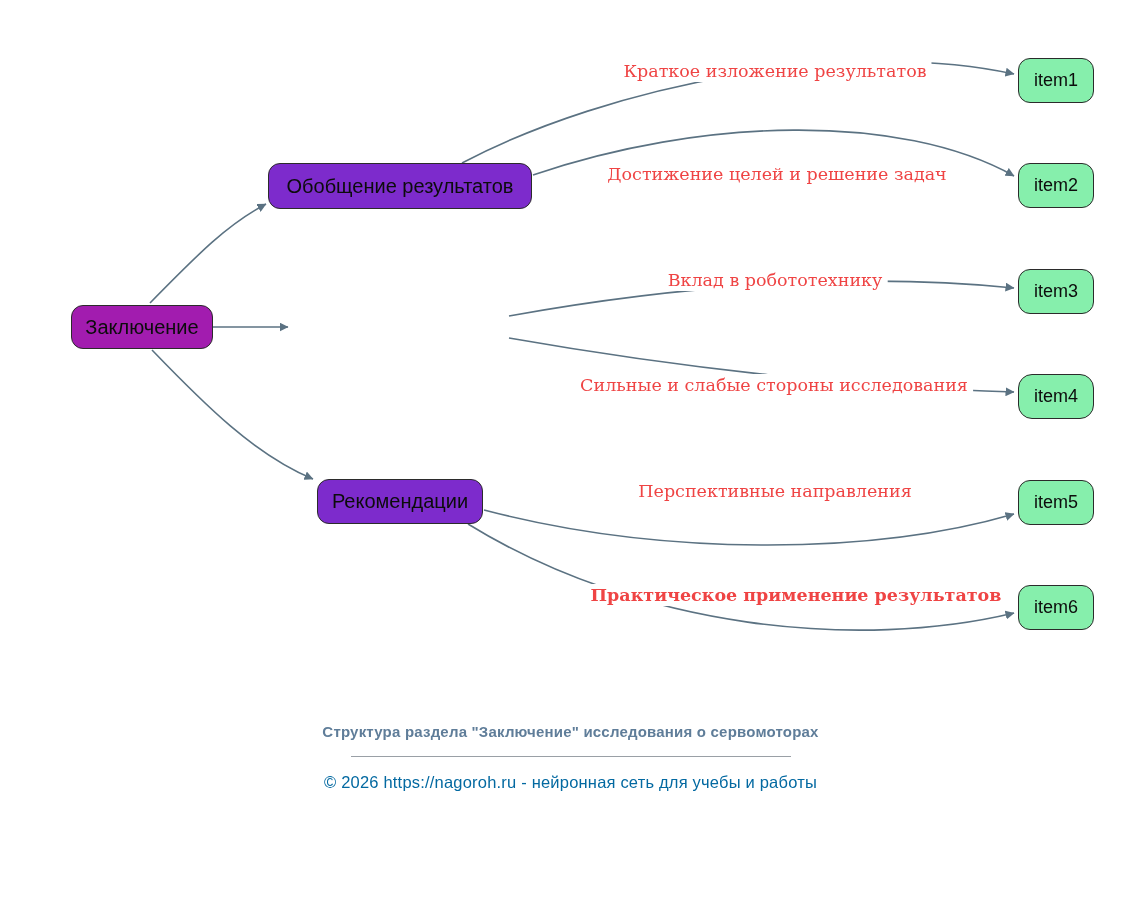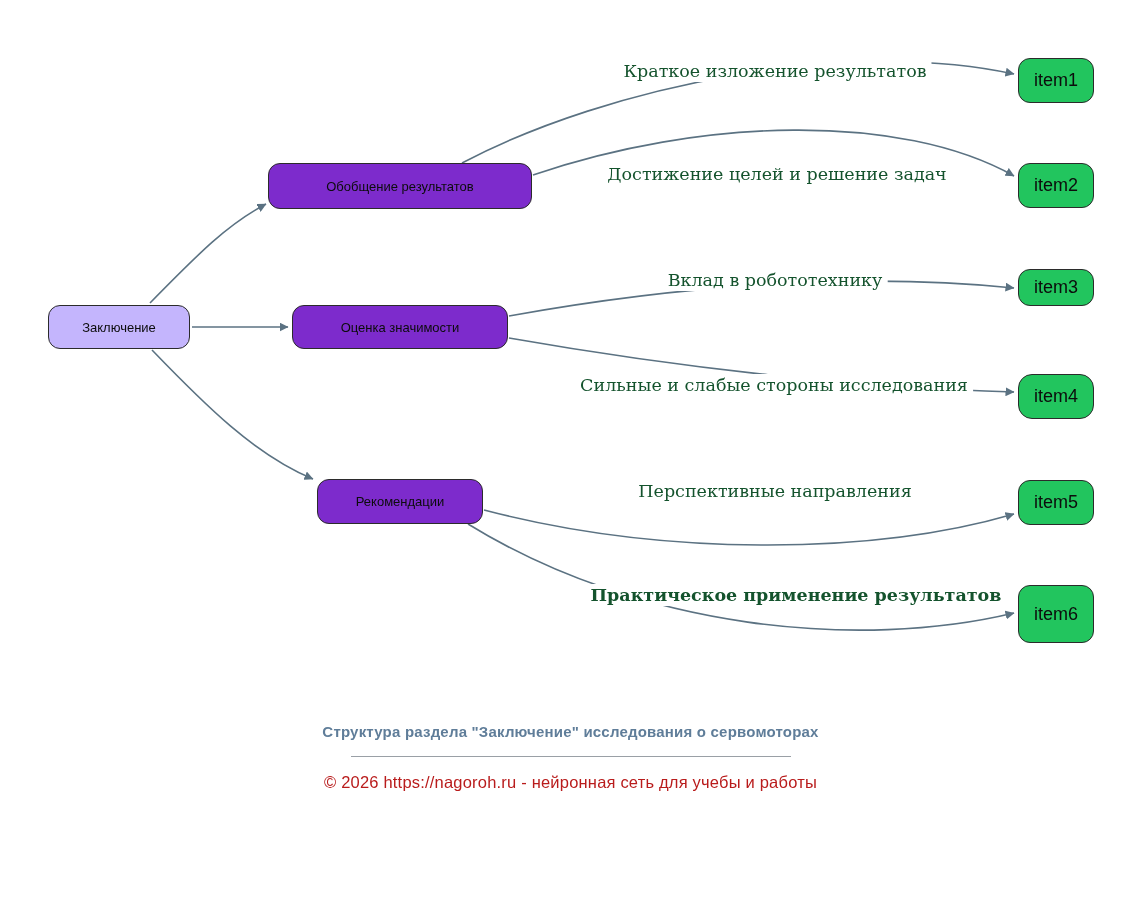--- a/index.html
+++ b/index.html
@@ -29,35 +29,35 @@
   }
   .node {
     position: absolute;
     display: flex;
     align-items: center;
     justify-content: center;
     box-sizing: border-box;
     border: 1.6px solid #2b2b2b;
     border-radius: 12px;
     color: #0c0c0c;
-    font-size: 13px;
+    font-size: 20px;
     white-space: nowrap;
     z-index: 2;
   }
-  .node.root   { background: #c4b5fd; }
+  .node.root   { background: #a21caf; margin-left: 23px; }
   .node.branch { background: #7d2bcc; }
-  .node.item   { background: #22c55e; font-size: 18px; }
+  .node.item   { background: #86efac; font-size: 18px; }
   .edge-label {
     position: absolute;
     transform: translate(-50%, -50%);
     background: #ffffff;
     padding: 1px 5px;
     font-family: "DejaVu Serif", serif;
     font-size: 17.5px;
-    color: #14532d;
+    color: #ef4444;
     white-space: nowrap;
     z-index: 1;
   }
   .footer {
     position: absolute;
     left: 0;
     top: 722px;
     width: 1141px;
     text-align: center;
   }
@@ -72,21 +72,21 @@
   }
   .footer-divider {
     margin: 14px auto 0 auto;
     width: 440px;
     border: none;
     border-top: 1px solid #9aa0a6;
   }
   .footer-copyright {
     margin-top: 16px;
     font-size: 16.5px;
-    color: #b91c1c;
+    color: #0369a1;
     letter-spacing: 0.2px;
   }
 </style>
 </head>
 <body>
 
 <div class="canvas">
 
   <svg class="edges" viewBox="0 0 1141 897" xmlns="http://www.w3.org/2000/svg">
     <defs>
@@ -108,29 +108,28 @@
   <div class="edge-label" style="left:775px; top:71px;">Краткое изложение результатов</div>
   <div class="edge-label" style="left:777px; top:174px;">Достижение целей и решение задач</div>
   <div class="edge-label" style="left:775px; top:280px;">Вклад в робототехнику</div>
   <div class="edge-label" style="left:774px; top:385px;">Сильные и слабые стороны исследования</div>
   <div class="edge-label" style="left:775px; top:491px;">Перспективные направления</div>
   <div class="edge-label" style="left:796px; top:595px;font-weight:bold;">Практическое применение результатов</div>
 
   <div class="node root" style="left:48px; top:305px; width:142px; height:44px;">Заключение</div>
 
   <div class="node branch" style="left:268px; top:163px; width:264px; height:46px;">Обобщение результатов</div>
-  <div class="node branch" style="left:292px; top:305px; width:216px; height:44px;">Оценка значимости</div>
   <div class="node branch" style="left:317px; top:479px; width:166px; height:45px;text-align:center;">Рекомендации</div>
 
   <div class="node item" style="left:1018px; top:58px;  width:76px; height:45px;">item1</div>
   <div class="node item" style="left:1018px; top:163px; width:76px; height:45px;">item2</div>
-  <div class="node item" style="left:1018px; top:269px; width:76px; height:37px;">item3</div>
+  <div class="node item" style="left:1018px; top:269px; width:76px; height:45px;">item3</div>
   <div class="node item" style="left:1018px; top:374px; width:76px; height:45px;border-radius:14px;">item4</div>
   <div class="node item" style="left:1018px; top:480px; width:76px; height:45px;">item5</div>
-  <div class="node item" style="left:1018px; top:585px; width:76px; height:58px;">item6</div>
+  <div class="node item" style="left:1018px; top:585px; width:76px; height:45px;">item6</div>
 
   <div class="footer">
     <div class="footer-title">Структура раздела "Заключение" исследования о сервомоторах</div>
     <hr class="footer-divider">
     <div class="footer-copyright">© 2026 https://nagoroh.ru - нейронная сеть для учебы и работы</div>
   </div>
 
 </div>
 
 </body></html>

